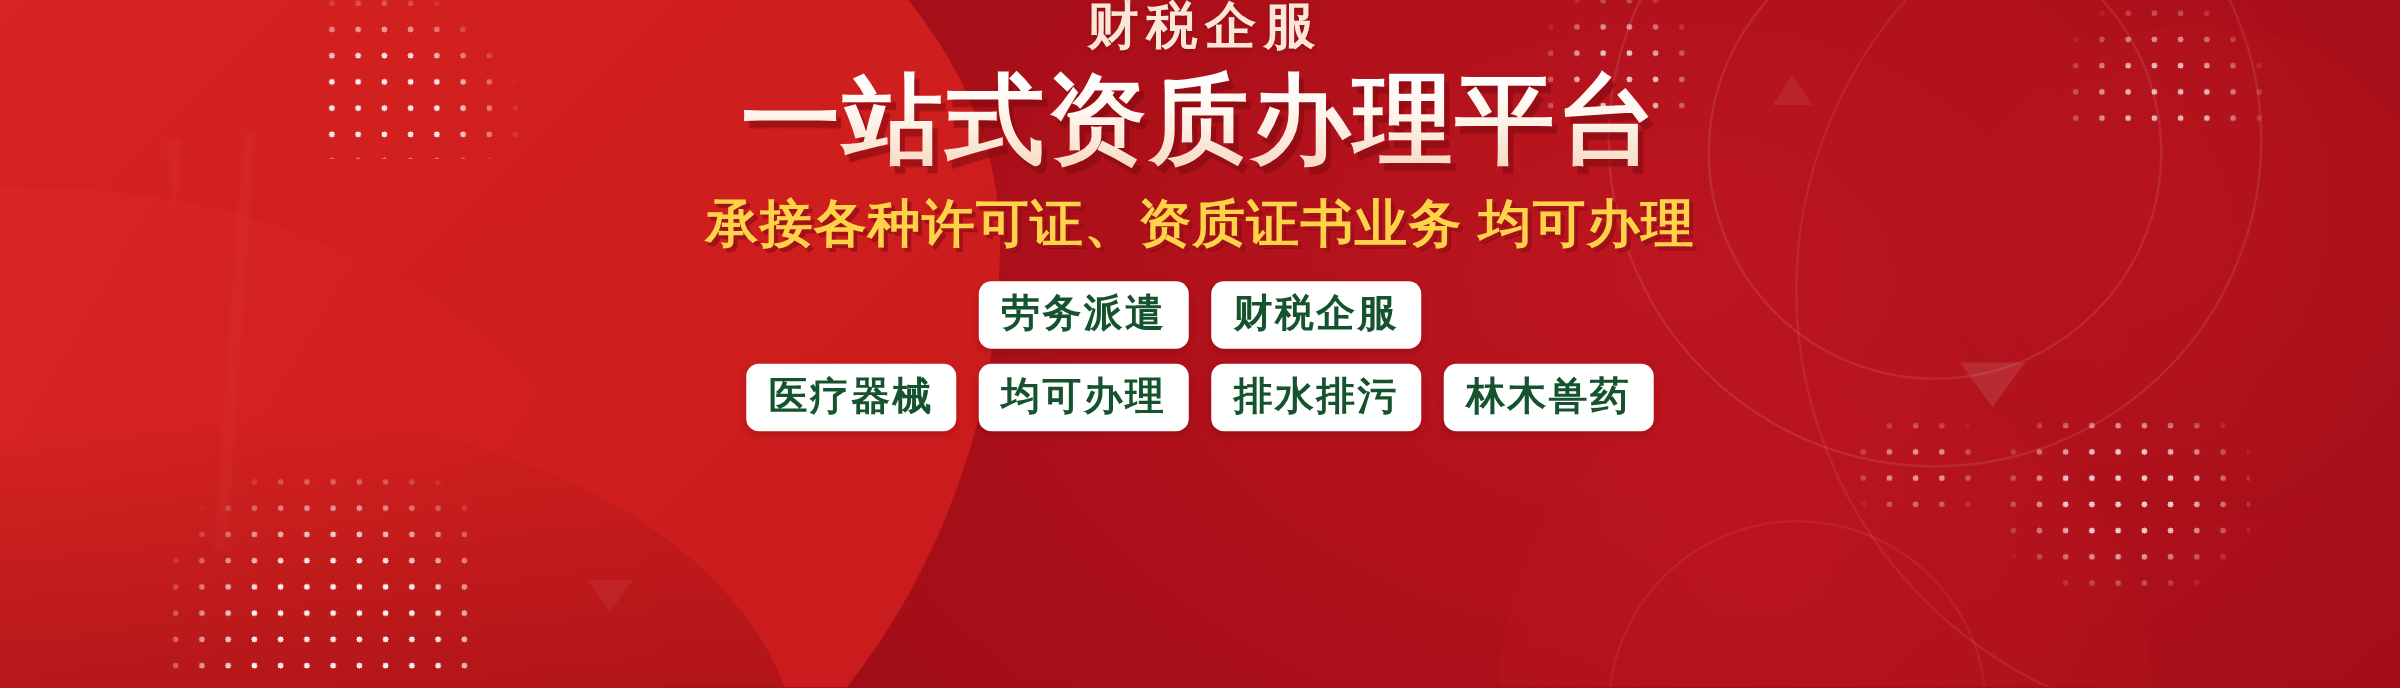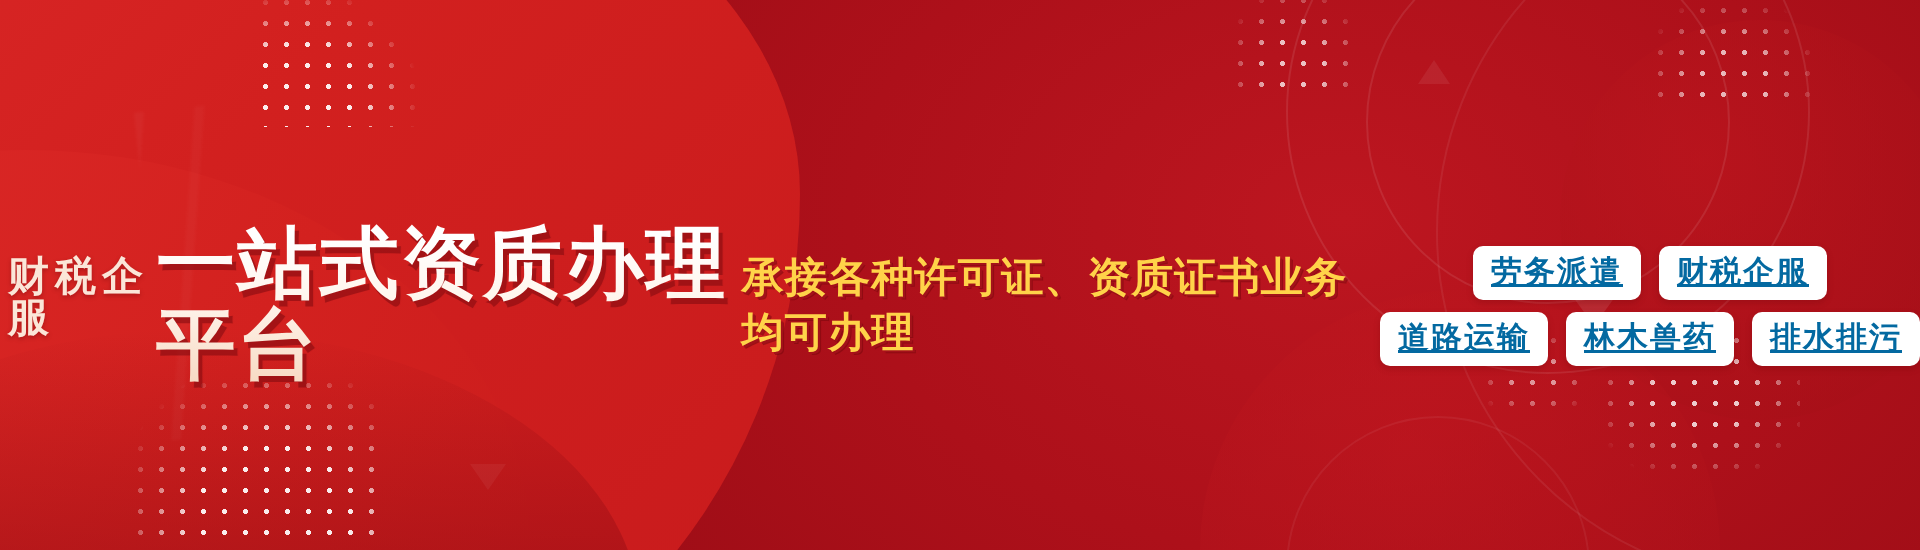--- a/index.html
+++ b/index.html
@@ -180,23 +180,22 @@
     border-top: 26px solid rgba(255,255,255,0.05);
   }
 
   
   .content {
     position: absolute;
     left: 0; top: 0;
     width: 1920px;
     height: 550px;
     display: flex;
-    flex-direction: row;
+    flex-direction: column;
     align-items: center;
-    padding-top: 44px;
     box-sizing: border-box;
   }
 
   .eyebrow {
     font-size: 41px;
     font-weight: 700;
     letter-spacing: 6px;
     color: #fbe6d8;
     line-height: 1;
     margin-left: 8px;
@@ -238,31 +237,30 @@
     align-items: center;
   }
   .tag-row {
     display: flex;
     gap: 18px;
   }
   .tag {
     min-width: 140px;
     padding: 7px 18px 9px;
     background: #ffffff;
-    color: #0369a1;
+    color: #14532d;
     font-size: 31px;
     font-weight: 800;
     letter-spacing: 2px;
     border-radius: 10px;
     text-align: center;
     line-height: 1.22;
     box-shadow: 0 3px 6px rgba(110,6,10,0.28);
     box-sizing: border-box;
     white-space: nowrap;
-    text-decoration: underline;
   }
 </style>
 </head>
 <body>
 
 <div id="banner">
 
   <div class="bg-layer">
     <div class="bg-base"></div>
     <div class="blob-left"></div>
@@ -299,20 +297,21 @@
     <div class="subline">承接各种许可证、资质证书业务  均可办理</div>
 
     <div class="tag-rows">
 
       <div class="tag-row">
         <div class="tag">劳务派遣</div>
         <div class="tag">财税企服</div>
       </div>
 
       <div class="tag-row">
-        <div class="tag">道路运输</div>
+        <div class="tag">医疗器械</div>
+        <div class="tag">均可办理</div>
+        <div class="tag">排水排污</div>
         <div class="tag">林木兽药</div>
-        <div class="tag">排水排污</div>
       </div>
 
     </div>
   </div>
 </div>
 
 </body></html>

